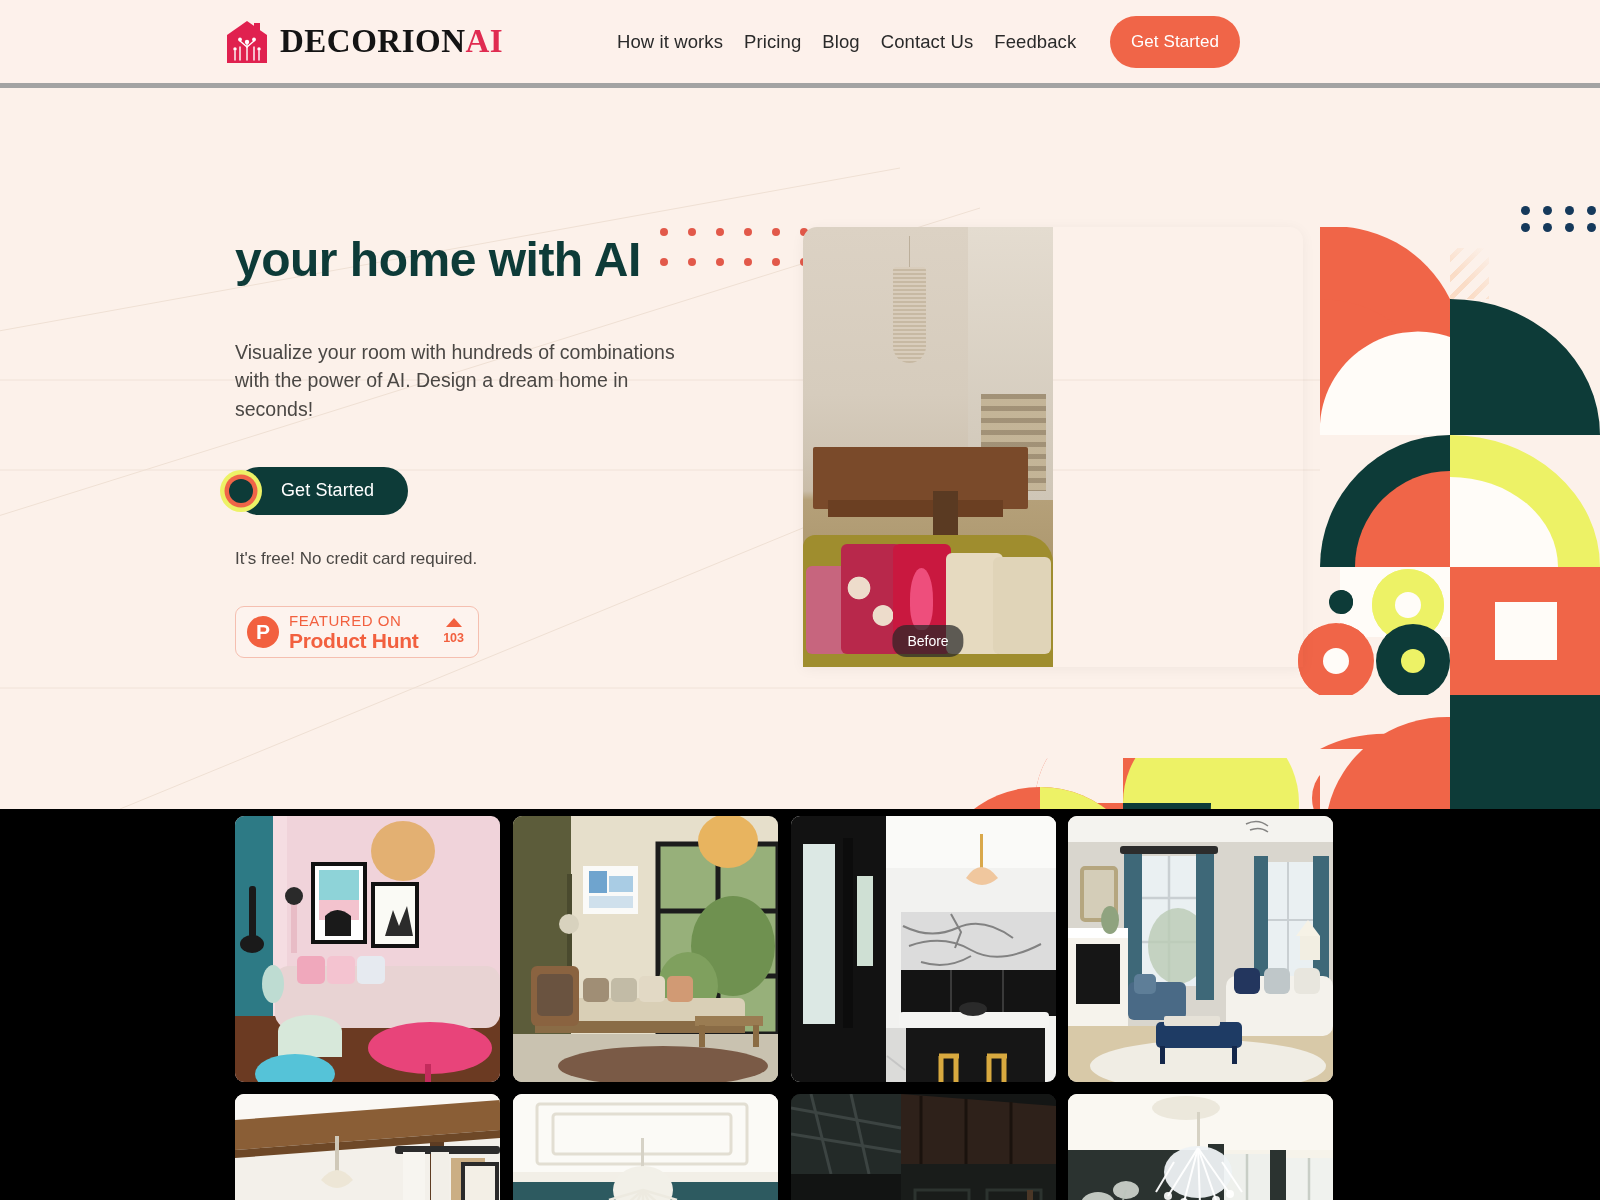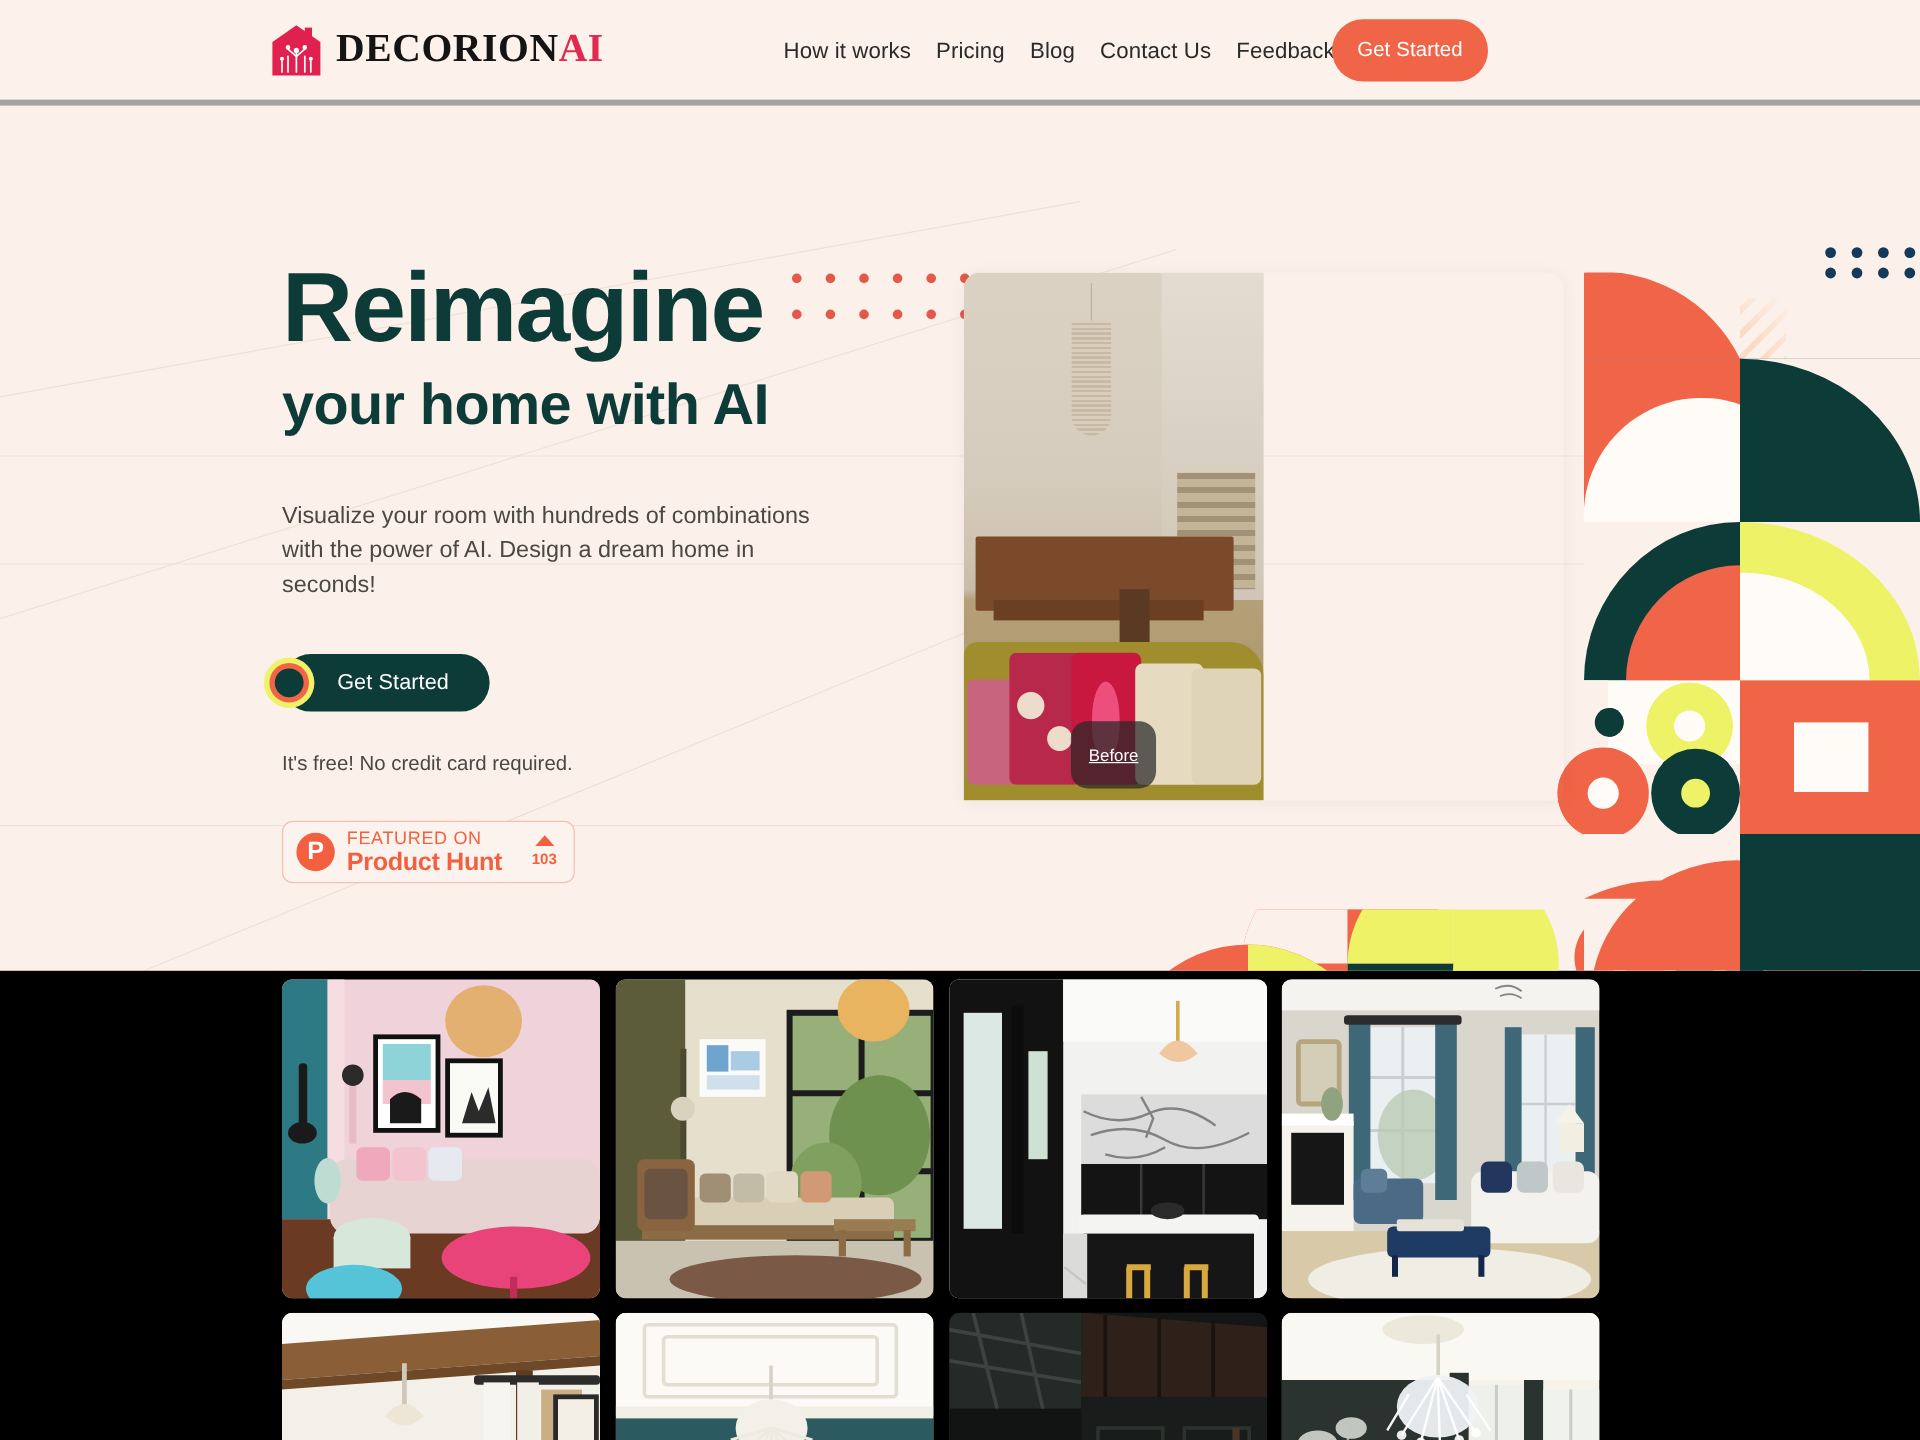--- a/index.html
+++ b/index.html
@@ -17,21 +17,21 @@
     background: #FDF1EB;
     border-bottom: 5px solid #a3a3a3;
     display: flex; align-items: center;
     z-index: 60;
   }
   .brand { position: absolute; left: 226px; display: flex; align-items: center; gap: 12px; }
   .brand-mark { width: 42px; height: 44px; flex: none; }
   .brand-text { font-family: "Liberation Serif", serif; font-size: 33px; letter-spacing: 0.5px; font-weight: 700; color: #141414; white-space: nowrap; }
   .brand-text .ai { color: #E02B50; }
 
-  .nav { position: absolute; left: 617px; display: flex; align-items: center; gap: 21px; margin-left: 36px; }
+  .nav { position: absolute; left: 617px; display: flex; align-items: center; gap: 21px; }
   .nav a { font-size: 18.5px; color: #2A2A2A; text-decoration: none; white-space: nowrap; letter-spacing: 0.1px; }
 
   .cta-header {
     position: absolute; left: 1110px; width: 130px; height: 52px;
     background: #F06548; color: #fff; border: none; border-radius: 26px;
     font-family: "Liberation Sans", sans-serif; font-size: 17px; cursor: pointer;
     letter-spacing: 0.1px;
   }
 
   
@@ -91,21 +91,21 @@
   
   .hero-img {
     position: absolute; left: 803px; top: 139px; width: 500px; height: 440px;
     border-radius: 14px 14px 0 0; overflow: hidden; display: flex; z-index: 20;
     box-shadow: 0 2px 14px rgba(0,0,0,.05);
   }
   .half { position: relative; width: 50%; height: 100%; overflow: hidden; }
   .badge-ba {
     position: absolute; bottom: 10px; left: 50%; transform: translateX(-50%);
     background: rgba(40,40,40,.72); color: #fff; font-size: 14px;
-    padding: 20px 15px; border-radius: 14px; white-space: nowrap; text-decoration: underline;
+    padding: 8px 15px; border-radius: 14px; white-space: nowrap;
   }
 
   
   .room-before { position: absolute; inset: 0; background: linear-gradient(#DCD2C4 0%, #D6CCBD 38%, #CFC4B3 52%, #C9BCA8 60%, #B5A079 62%, #A08C5E 100%); }
   .rb-wallR { position: absolute; right: 0; top: 0; width: 34%; height: 62%; background: linear-gradient(#E4DCD0, #CFC6B7); }
   .rb-table { position: absolute; left: 4%; top: 50%; width: 86%; height: 14%; background: #7A4A2A; border-radius: 2px; }
   .rb-table2 { position: absolute; left: 10%; top: 62%; width: 70%; height: 4%; background: #6B3F22; }
   .rb-macrame { position: absolute; left: 36%; top: 9%; width: 13%; height: 22%;
     background: repeating-linear-gradient(#D9CDBC 0 2px, #C7B9A3 2px 4px); border-radius: 4px 4px 20px 20px; }
   .rb-cord { position: absolute; left: 42.2%; top: 2%; width: 1.5px; height: 8%; background: #BCAF9B; }
@@ -252,21 +252,20 @@
         <i style="left: 66px; top: 0px;"></i>
         <i style="left: 0px; top: 17px;"></i>
         <i style="left: 22px; top: 17px;"></i>
         <i style="left: 44px; top: 17px;"></i>
         <i style="left: 66px; top: 17px;"></i>
       </div>
 
     <div class="stripes"></div>
 
     <div class="hero-left">
-      <div class="h1-line1">Reimagine</div>
       <div class="h1-line2">your home with AI</div>
       <p class="hero-sub">Visualize your room with hundreds of combinations with the power of AI. Design a dream home in seconds!</p>
 
       <button class="btn-hero">
         <svg class="btn-arcs" viewBox="0 0 44 44">
           <circle cx="22" cy="22" r="21" fill="#EDF266"></circle>
           <circle cx="22" cy="22" r="16.5" fill="#F06548"></circle>
           <circle cx="22" cy="22" r="12" fill="#0D3B38"></circle>
         </svg>
         <span>Get Started</span>

